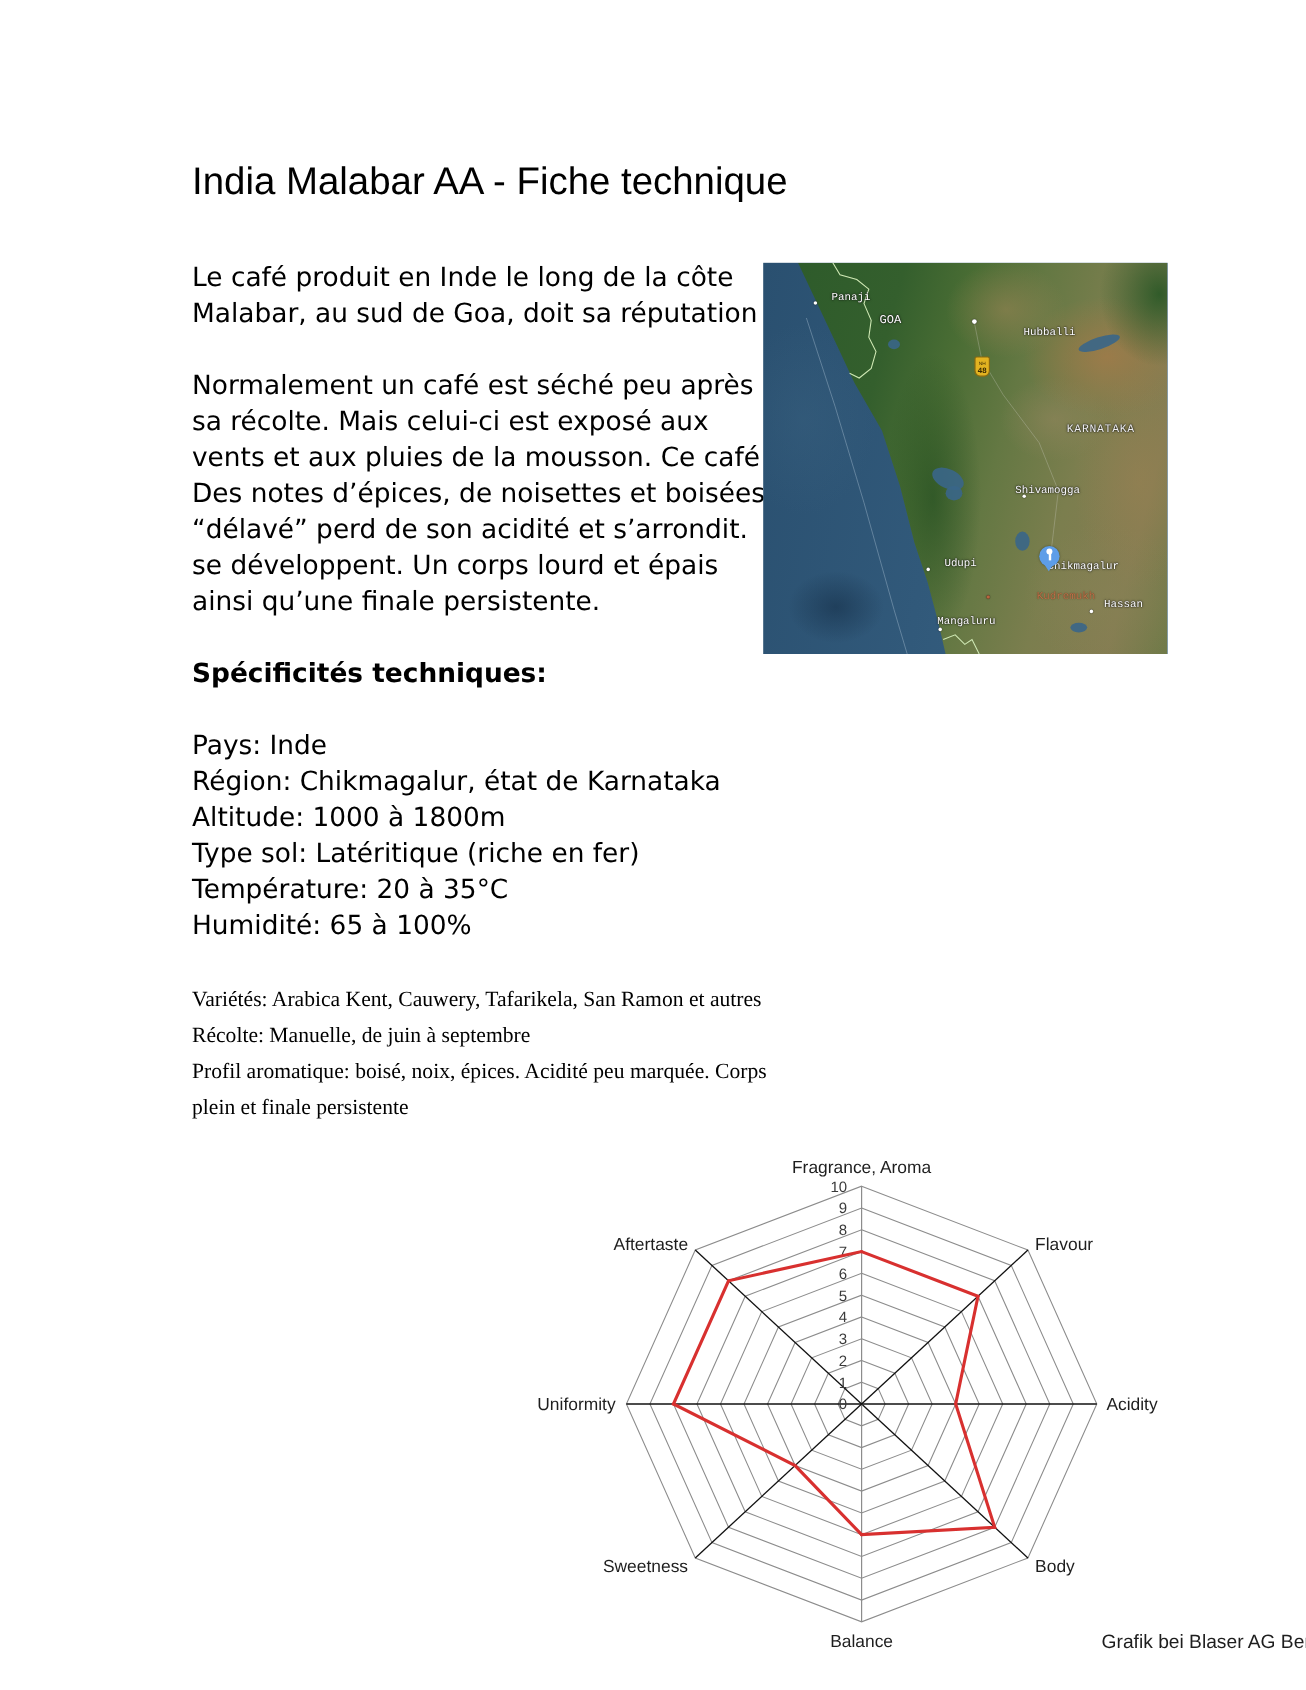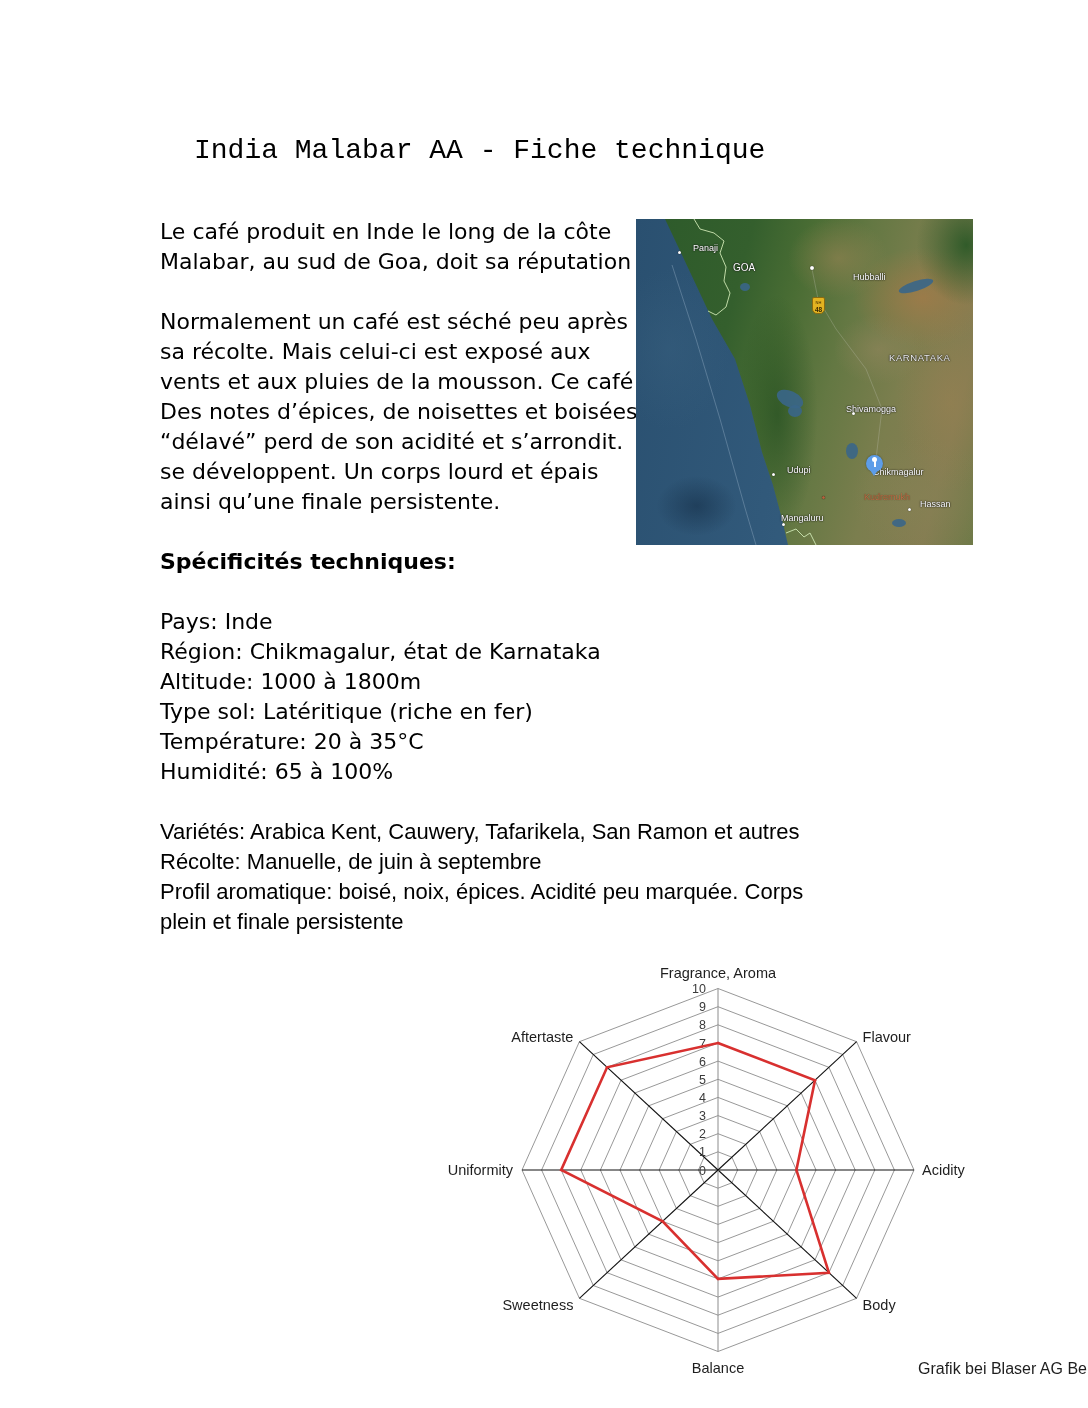--- a/index.html
+++ b/index.html
@@ -1,33 +1,33 @@
 <!DOCTYPE html>
 <html><head>
   <meta charset="utf-8">
   <style>
     html, body { margin: 0; padding: 0; background: #ffffff; }
     body { width: 1088px; height: 1408px; position: relative; overflow: hidden; color: #000; }
     .page { position: absolute; inset: 0; background: #fff; }
 
     .title {
       position: absolute; left: 160px; top: 131px;
-      font-family: Liberation Mono, monospace; font-size: 28px; line-height: 40px;
-      white-space: nowrap; color: #000; margin-left: 34px;
+      font-family: Liberation Sans, sans-serif; font-size: 32px; line-height: 40px;
+      white-space: nowrap; color: #000;
     }
 
     .column {
       position: absolute; left: 160px; top: 217px;
       font-family: "DejaVu Sans", sans-serif; font-size: 22px; line-height: 30px;
       color: #000;
     }
     .column .line { height: 30px; white-space: nowrap; }
     .column .gap { height: 30px; }
     .column .heading { font-weight: bold; }
-    .column .profile { font-family: Liberation Sans, sans-serif; font-size: 22px; }
+    .column .profile { font-family: Liberation Serif, serif; font-size: 18px; }
 
     
     .map {
       position: absolute; left: 636px; top: 219px; width: 337px; height: 326px; overflow: hidden;
       background: linear-gradient(100deg, #2a5070 0%, #31597a 45%, #3b6585 100%);
     }
     .map .ocean-shade {
       position: absolute; inset: 0;
       background: radial-gradient(ellipse 40px 30px at 18% 88%, rgba(20,45,70,.55), transparent),
                   radial-gradient(ellipse 60px 80px at 10% 40%, rgba(60,100,130,.35), transparent);
@@ -41,21 +41,21 @@
         radial-gradient(ellipse 55px 90px at 93% 56%, rgba(150,128,82,.65), transparent),
         radial-gradient(ellipse 50px 40px at 60% 12%, rgba(155,132,84,.55), transparent),
         radial-gradient(ellipse 45px 35px at 72% 40%, rgba(150,135,95,.5), transparent),
         radial-gradient(ellipse 70px 60px at 85% 85%, rgba(135,130,85,.55), transparent),
         radial-gradient(ellipse 40px 120px at 42% 60%, rgba(30,75,30,.6), transparent),
         linear-gradient(105deg, #2c5a2a 0%, #345f2d 28%, #4a6d34 42%, #647843 56%, #7b7e4e 72%, #857d52 88%, #6f7a48 100%);
     }
     .map .lake { position: absolute; background: #3a6688; border-radius: 50%; opacity: .9; }
     .map svg.overlay { position: absolute; inset: 0; }
     .map .mlabel {
-      position: absolute; font-family: Liberation Sans, sans-serif; font-size: 9px; line-height: 12px;
+      position: absolute; font-family: Liberation Mono, monospace; font-size: 9px; line-height: 12px;
       color: #ffffff; text-shadow: 0 0 2px #1a1a1a, 0 0 1px #000; white-space: nowrap; padding-left: 36px;
     }
     .map .mlabel.state { letter-spacing: 0.6px; font-size: 9.5px; color: #f0f0f0; }
     .map .mlabel.peak { color: #c0714a; text-shadow: 0 0 1px #3a2a10; }
     .map .dot { position: absolute; width: 4px; height: 4px; border-radius: 50%; background: #fff; box-shadow: 0 0 1px #000; }
     .map .dot.peak { background: #b8653e; }
     .map .badge {
       position: absolute; left: 176px; top: 78px; width: 11px; height: 15px;
       background: #e3b321; border: 1px solid #8a6a10; border-radius: 2px 2px 5px 5px;
       font-family: "Liberation Sans", sans-serif; color: #3a2a00; text-align: center; line-height: 7px;

